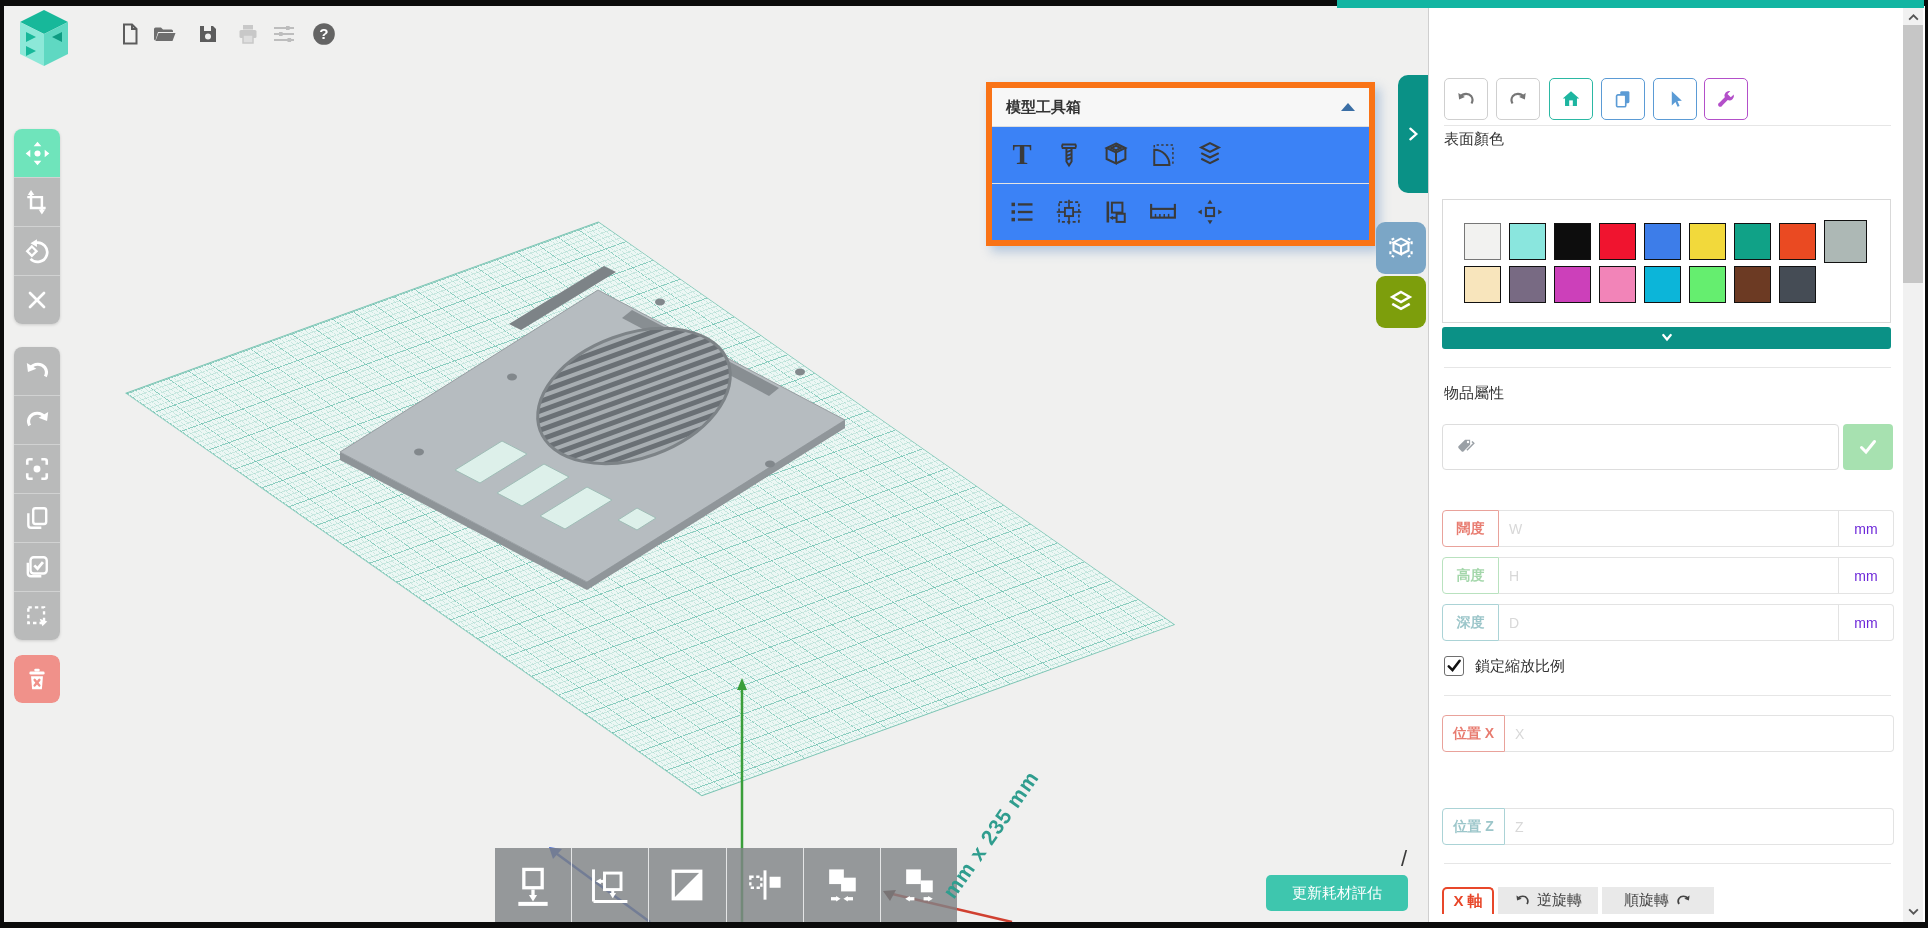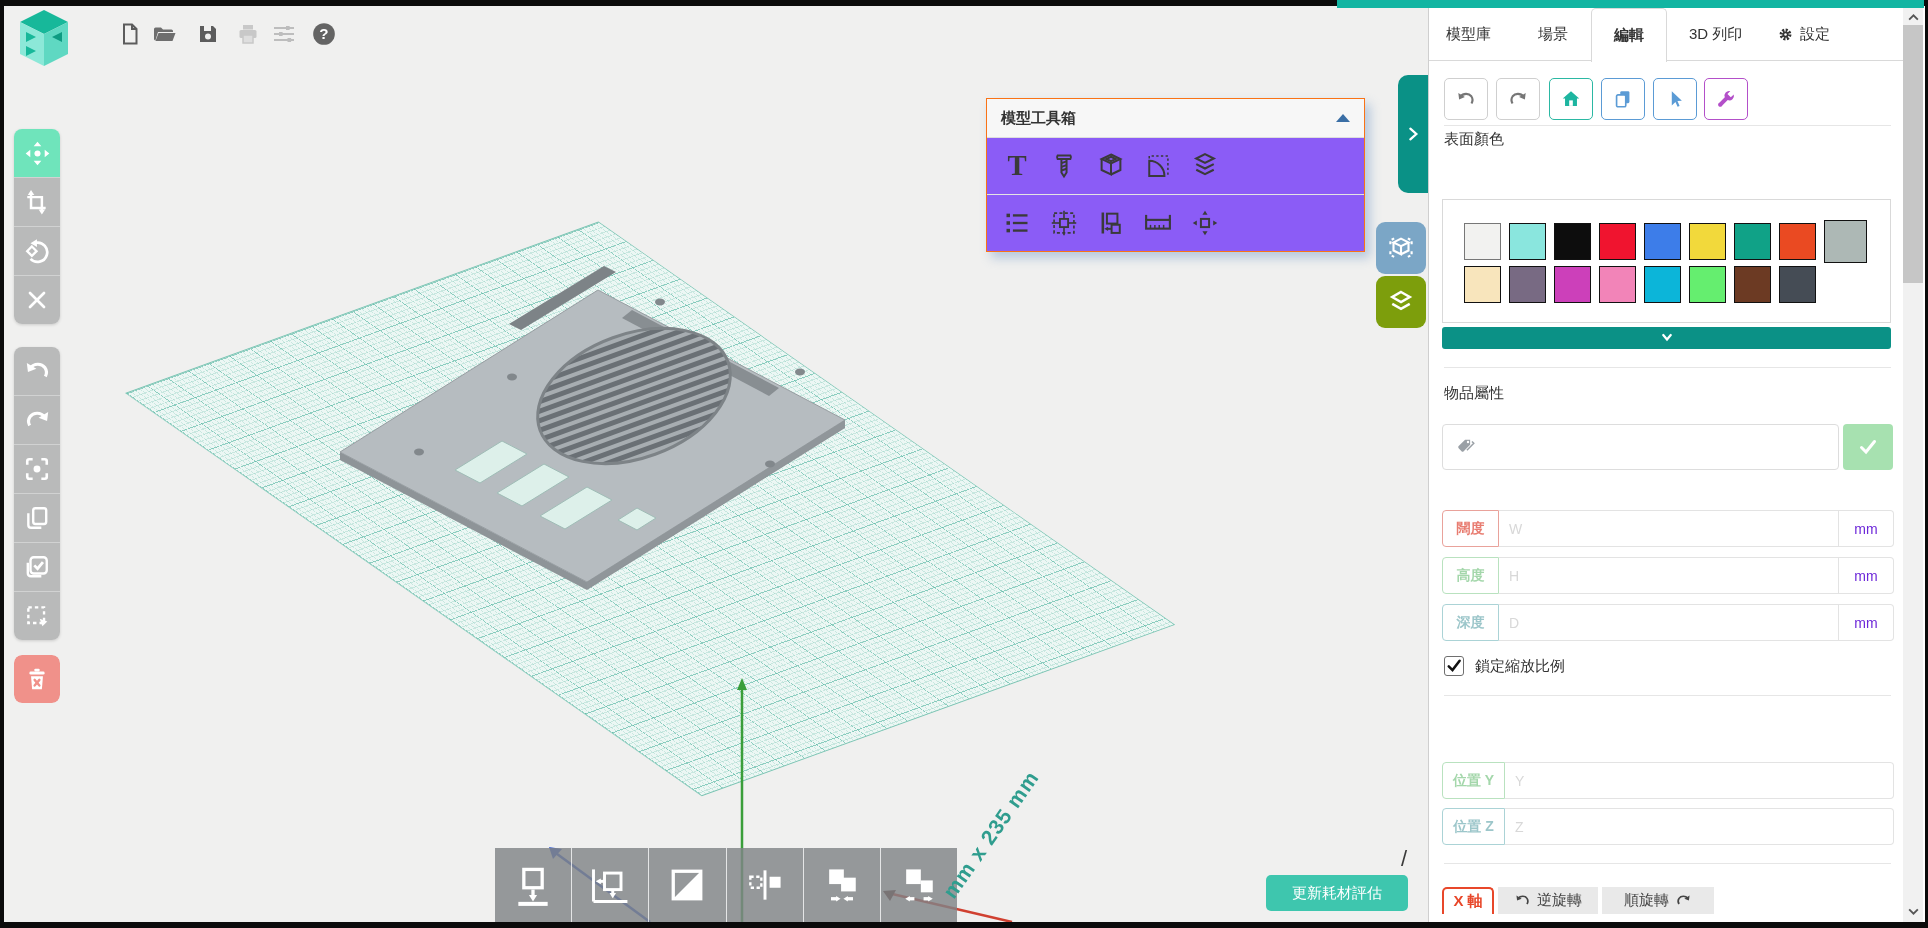--- a/index.html
+++ b/index.html
@@ -27,21 +27,21 @@
        transform:matrix(0.6841,-0.2478,0.8984,0.6281,121,387);
        background:
          repeating-linear-gradient(to right, rgba(80,180,160,.50) 0 1px, transparent 1px 30px),
          repeating-linear-gradient(to bottom, rgba(80,180,160,.50) 0 1px, transparent 1px 30px),
          repeating-linear-gradient(to right, rgba(140,205,190,.38) 0 1px, transparent 1px 6px),
          repeating-linear-gradient(to bottom, rgba(140,205,190,.38) 0 1px, transparent 1px 6px),
          #ecf7f4;
        border:1px solid #79c2b1}
 
   
-  #toolbox{left:982px;top:92px;width:377px;background:#8b5cf6;border:1px solid #f97316;
+  #toolbox{left:982px;top:76px;width:377px;background:#3b82f6;border:6px solid #f97316;
            box-shadow:5px 6px 10px rgba(110,150,200,.45)}
   #toolbox header{height:38px;background:#f7f7f7;border-bottom:1px solid #ddd;display:flex;align-items:center;
                   padding:0 14px;font-size:15px;font-weight:bold;color:#333;justify-content:space-between}
   .tb-collapse{width:0;height:0;border-left:7px solid transparent;border-right:7px solid transparent;border-bottom:8px solid #3a6ea5;cursor:pointer}
   .tb-row{display:flex;align-items:center;gap:15px;padding:8px 14px;height:40px}
   .tb-row+.tb-row{border-top:1px solid #e4e4e4}
   .tb-ic{width:32px;height:32px;display:flex;align-items:center;justify-content:center;cursor:pointer}
 
   
   #btoolbar{left:491px;top:842px;width:462px;height:74px;display:flex}
@@ -517,34 +517,20 @@
   </div>
   <div id="layers-btn" class="abs">
     <svg width="30" height="30" viewBox="0 0 24 24" fill="none" stroke="#fff" stroke-width="2">
       <polygon points="12,4 19,8 12,12 5,8"></polygon>
       <polyline points="5,13.5 12,17.5 19,13.5"></polyline>
     </svg>
   </div>
 </div>
 
 <div id="panel">
-  <div class="tabrow">
-    <span class="tab" style="left:17px">模型庫</span>
-    <span class="tab" style="left:109px">場景</span>
-    <span class="tab active-box">編輯</span>
-    <span class="tab" style="left:260px">3D 列印</span>
-    <span class="tab" style="left:349px;display:flex;align-items:center;gap:7px">
-      <svg width="15" height="15" viewBox="0 0 24 24">
-        <circle cx="12" cy="12" r="7" fill="none" stroke="#333" stroke-width="5" stroke-dasharray="3.2 2.2"></circle>
-        <circle cx="12" cy="12" r="5" fill="#333"></circle>
-          <circle cx="12" cy="12" r="2" fill="#fff"></circle>
-      </svg>
-      <span>設定</span>
-    </span>
-  </div>
 
   <div class="ebtn" style="left:15px">
     <svg width="22" height="22" viewBox="0 0 24 24">
       <path d="M6 9.5 C 9 5.5 15 5.5 17.8 9 C 19.5 11.4 19.4 14.3 18 16.8" fill="none" stroke="#767676" stroke-width="2.3"></path>
       <polygon points="3.6,5.5 4.5,12.5 10.8,9.8" fill="#767676"></polygon>
     </svg>
   </div>
   <div class="ebtn" style="left:67px">
     <svg width="22" height="22" viewBox="0 0 24 24">
       <g transform="scale(-1,1) translate(-24,0)">
@@ -644,23 +630,23 @@
     <div id="lockbox">
       <svg width="18" height="18" viewBox="0 0 24 24">
         <polyline points="5,12.5 10,17.5 19.5,5" fill="none" stroke="#111" stroke-width="3.4" stroke-linecap="round"></polyline>
       </svg>
     </div>
     <span>鎖定縮放比例</span>
   </div>
 
   <div class="hr" style="top:689px"></div>
 
-  <div class="frow" style="top:756px">
-    <div class="flabel lab-green" style="width:63px">位置 Y</div>
-    <input class="finput" style="border-radius: 0px 4px 4px 0px;" placeholder="Y">
+  <div class="frow" style="top:709px">
+    <div class="flabel lab-red" style="width:63px">位置 X</div>
+    <input class="finput" style="border-radius: 0px 4px 4px 0px;" placeholder="X">
   </div>
   <div class="frow" style="top:802px">
     <div class="flabel lab-teal" style="width:63px">位置 Z</div>
     <input class="finput" style="border-radius: 0px 4px 4px 0px;" placeholder="Z">
   </div>
 
   <div class="hr" style="top:857px"></div>
 
   <div id="rotrow">
     <div class="rot-axis">X 軸</div>

